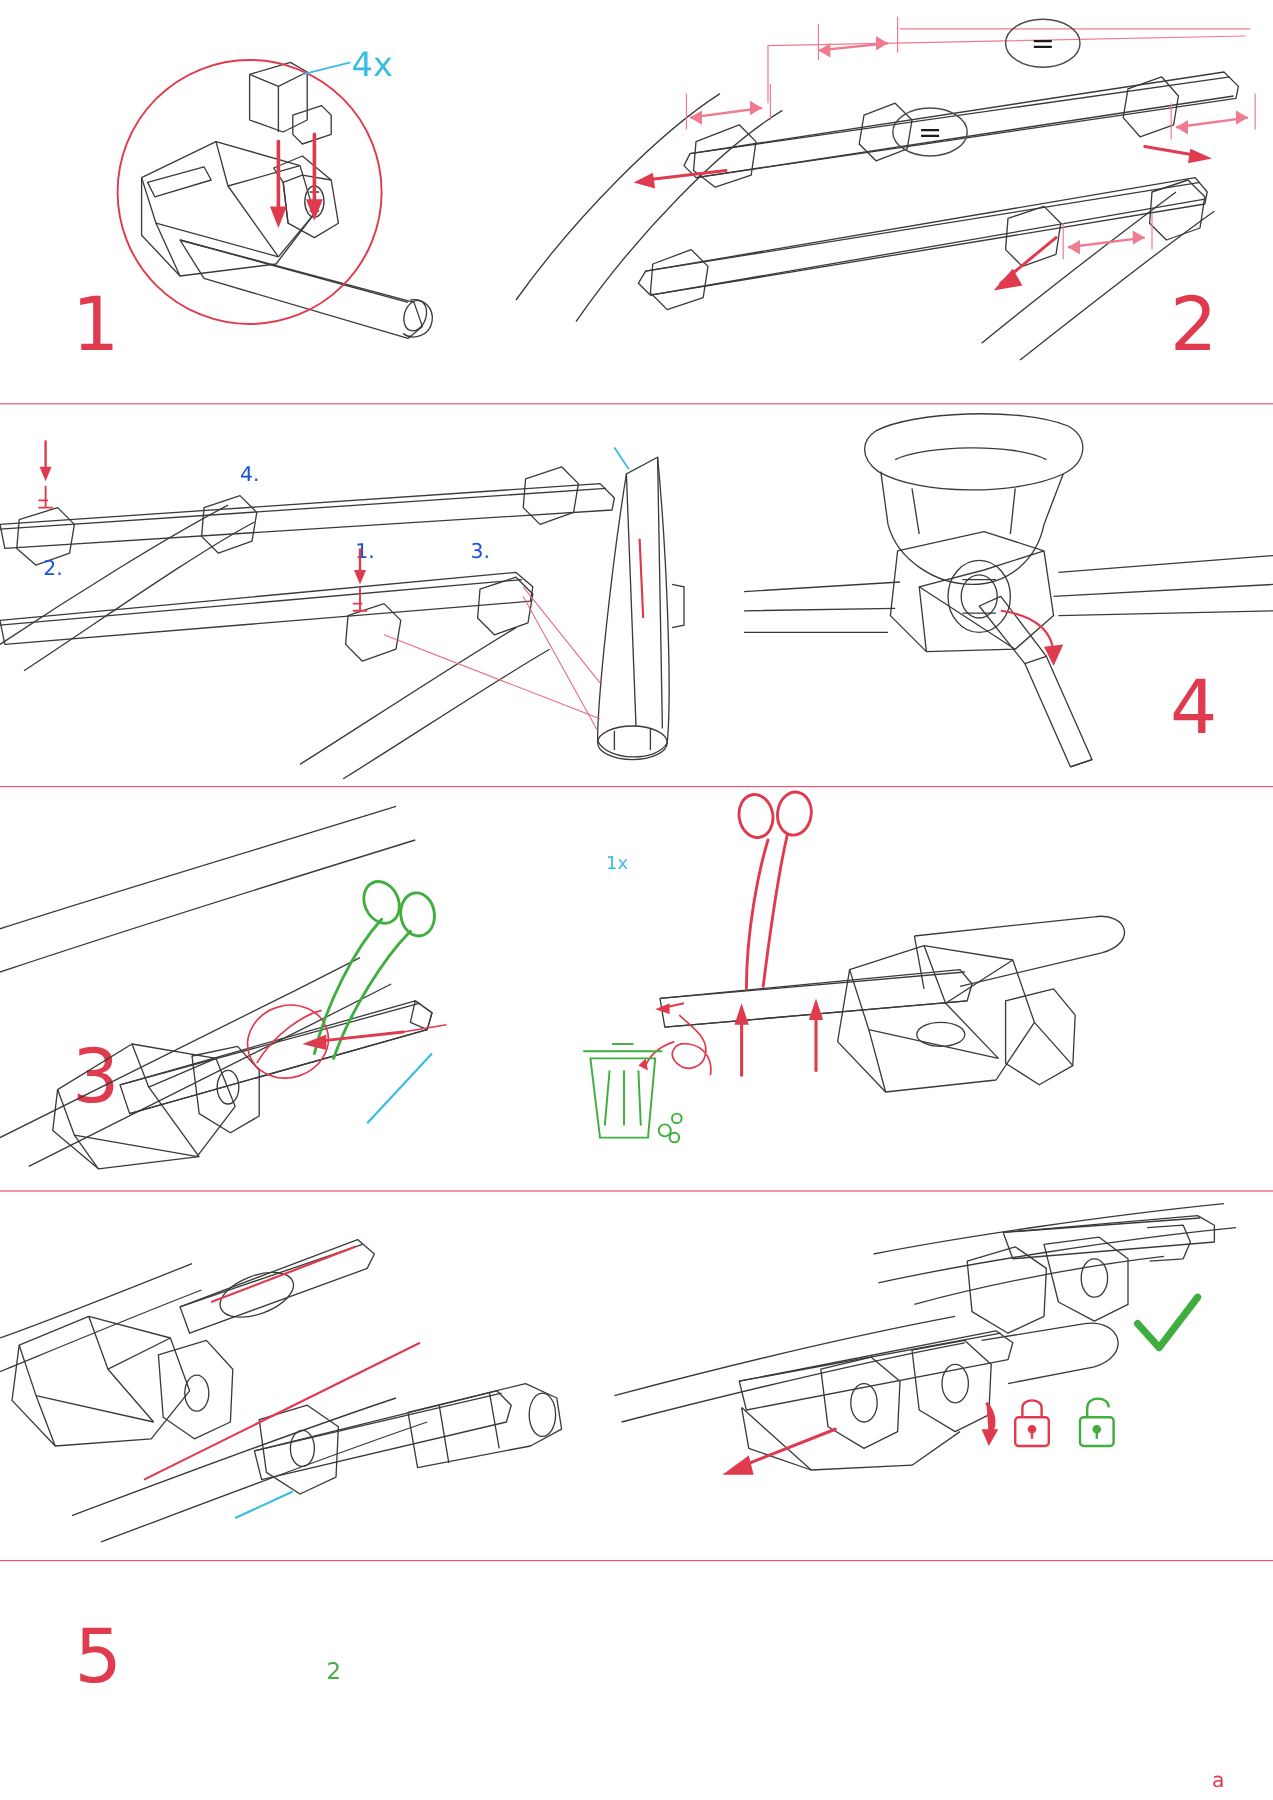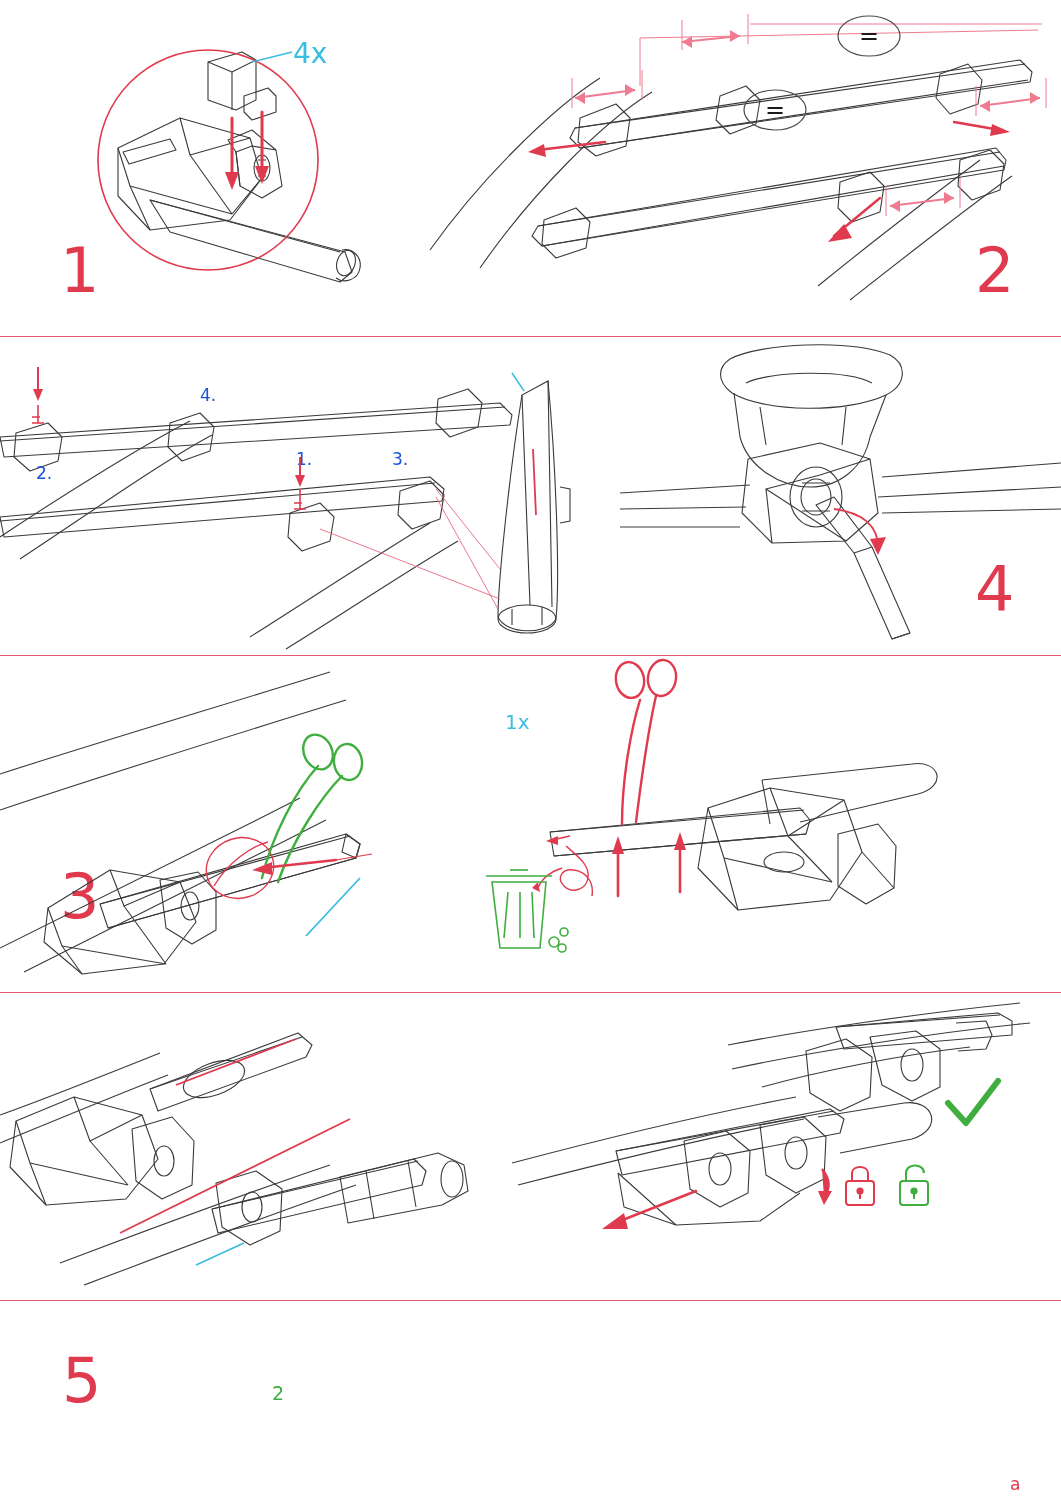--- a/index.html
+++ b/index.html
@@ -226,21 +226,21 @@
       </g>
       <path d="M533 112 L536 178" stroke="#e03a4e" stroke-width="1.8" fill="none"></path>
 
       <g stroke="#e8697f" stroke-width="0.9" fill="none">
         <path d="M320 192 L500 262"></path>
         <path d="M436 152 L500 232"></path>
         <path d="M436 160 L498 272"></path>
       </g>
       <path d="M512 36 L524 54" stroke="#39bde0" stroke-width="1.5" fill="none"></path>
     </svg>
-    <div class="lbl lbl-cyan" style="left:505px;top:375px;font-size:20px">1x</div>
+    <div class="lbl lbl-cyan" style="left:505px;top:375px;font-size:15px">1x</div>
     <div class="stepnum" style="left:60px;top:529px">3</div>
   </div>
 
   <div class="panel" style="left:620px;top:337px;width:441px;height:318px">
     <svg width="441" height="318" viewBox="0 0 441 318">
       <g fill="none" stroke="#3a3a3a" stroke-width="1.1" stroke-linejoin="round">
 
         <path d="M110 22 C140 6 230 2 270 18 C288 28 286 48 266 58 C228 76 146 76 112 56 C96 44 98 30 110 22 Z"></path>
         <path d="M126 46 C150 34 226 32 252 46"></path>
         <path d="M114 56 L120 100 C128 130 160 150 190 150 C220 150 244 130 250 100 L266 58"></path>

